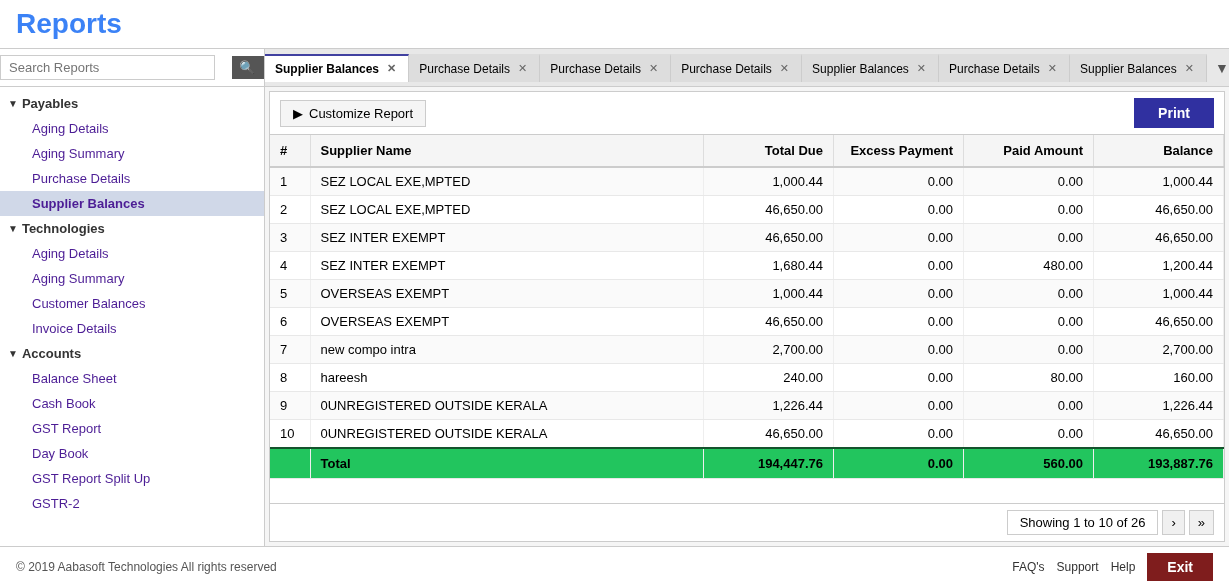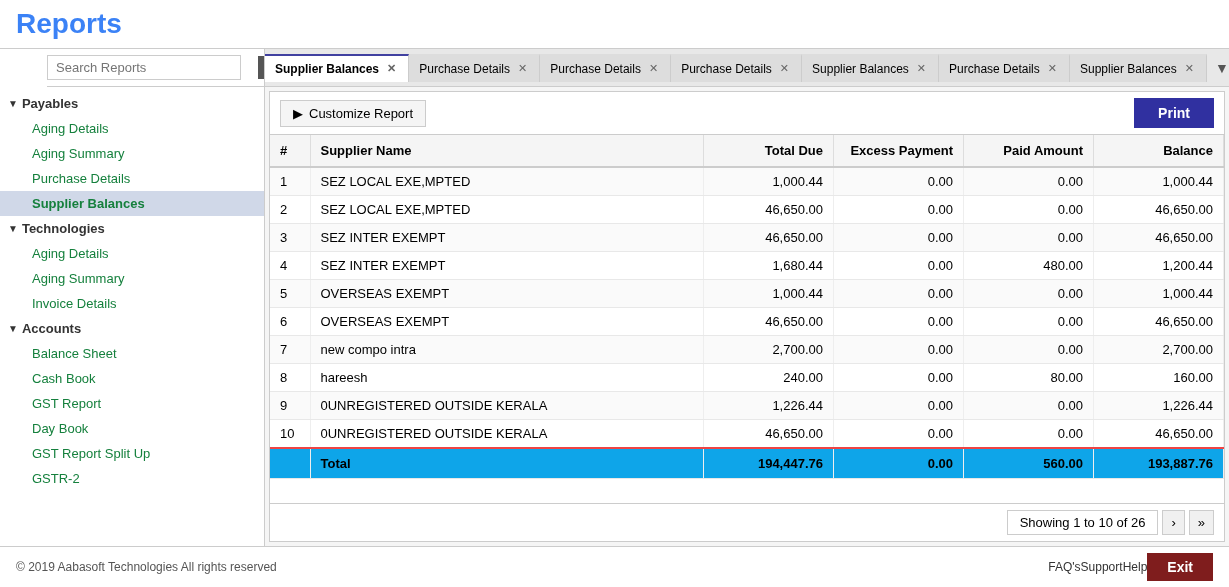--- a/index.html
+++ b/index.html
@@ -35,21 +35,20 @@
       display: flex;
       flex-direction: column;
       overflow: hidden;
     }
     .search-bar {
       display: flex;
       align-items: center;
       border-bottom: 1px solid #ccc;
       padding: 6px 0;
       gap: 17px;
-      margin-left: 47px;
     }
     .search-input {
       flex: 1;
       border: 1px solid #ccc;
       padding: 4px 8px;
       font-size: 13px;
       outline: none;
     }
     .search-btn {
       background: #555;
@@ -71,21 +70,21 @@
       font-weight: bold;
       color: #333;
       cursor: pointer;
       gap: 4px;
     }
     .sidebar-group-header .triangle {
       font-size: 10px;
     }
     .sidebar-item {
       padding: 5px 8px 5px 32px;
-      color: #15803d;
+      color: #4c1d95;
       cursor: pointer;
     }
     .sidebar-item.active { background: #d0d8e8; font-weight: bold; }
 
     
     .content-area {
       flex: 1;
       display: flex;
       flex-direction: column;
       overflow: hidden;
@@ -191,23 +190,23 @@
       white-space: nowrap;
     }
     table th.num { text-align: right; }
     table td {
       padding: 6px 10px;
       border-bottom: 1px solid #e8e8e8;
       border-right: 1px solid #eee;
     }
     table td.num { text-align: right; }
     table tfoot tr {
-      background: #0ea5e9;
-      font-weight: bold;
-      border-top: 2px solid #ef4444;
+      background: #22c55e;
+      font-weight: bold;
+      border-top: 2px solid #14532d;
     }
     table tfoot td { padding: 7px 10px; }
 
     
     .pagination-bar {
       display: flex;
       align-items: center;
       justify-content: flex-end;
       padding: 6px 10px;
       gap: 4px;
@@ -235,20 +234,21 @@
       justify-content: space-between;
       background: #fff;
       border-top: 1px solid #ccc;
       padding: 6px 16px;
       font-size: 12px;
       color: #555;
     }
     .footer-links {
       display: flex;
       align-items: center;
+      gap: 12px;
     }
     .footer-link {
       cursor: pointer;
       color: #333;
     }
     .exit-btn {
       background: #7f1d1d;
       color: #fff;
       border: none;
       padding: 6px 20px;
@@ -283,20 +283,21 @@
       <div class="sidebar-item">Aging Summary</div>
       <div class="sidebar-item">Purchase Details</div>
       <div class="sidebar-item active">Supplier Balances</div>
 
       <div class="sidebar-group-header">
         <span class="triangle">▼</span>
         <span>Technologies</span>
       </div>
       <div class="sidebar-item">Aging Details</div>
       <div class="sidebar-item">Aging Summary</div>
+      <div class="sidebar-item">Customer Balances</div>
       <div class="sidebar-item">Invoice Details</div>
 
       <div class="sidebar-group-header">
         <span class="triangle">▼</span>
         <span>Accounts</span>
       </div>
       <div class="sidebar-item">Balance Sheet</div>
       <div class="sidebar-item">Cash Book</div>
       <div class="sidebar-item">GST Report</div>
       <div class="sidebar-item">Day Book</div>

